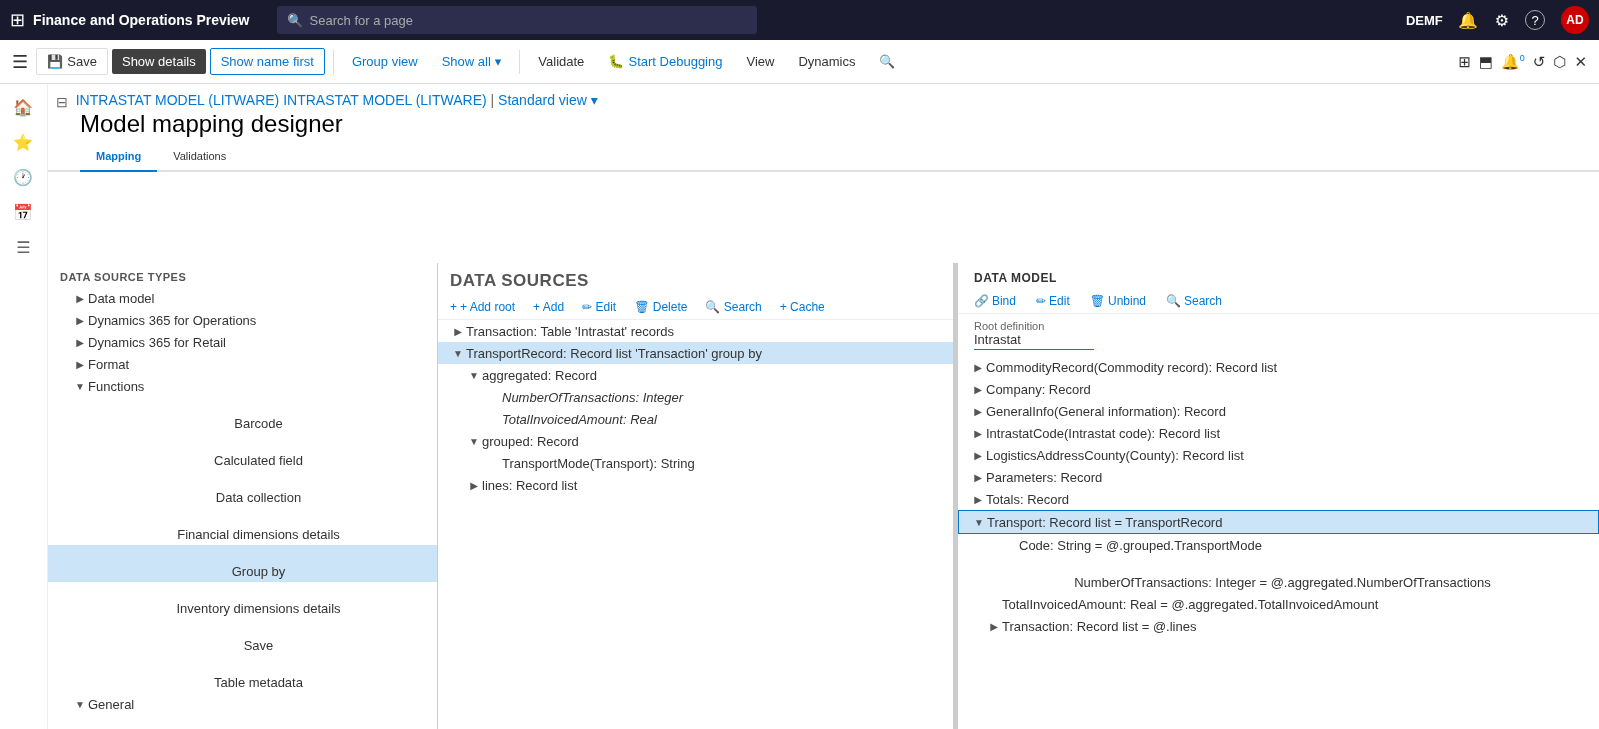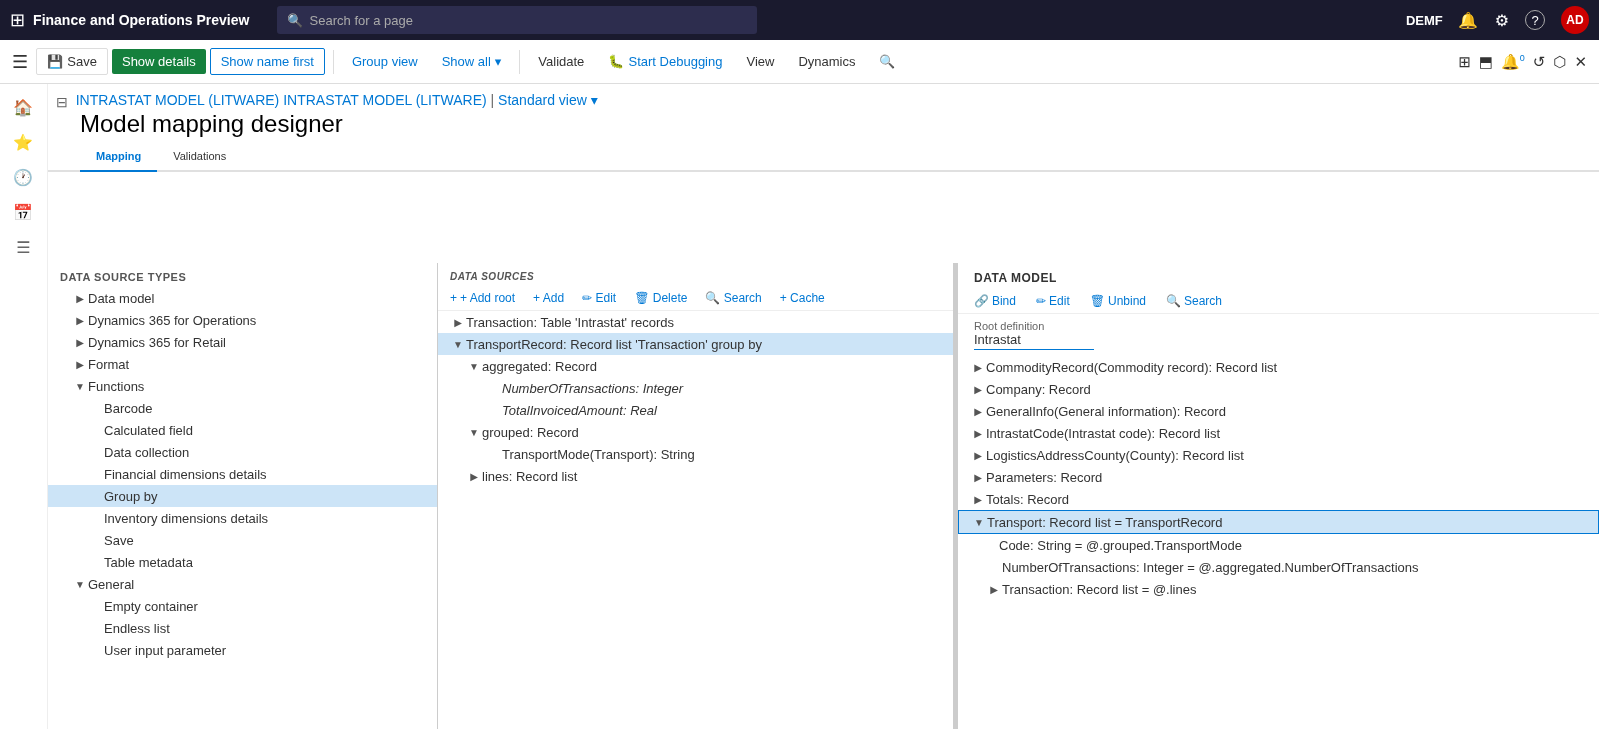--- a/index.html
+++ b/index.html
@@ -39,21 +39,21 @@
       padding: 0 12px;
       gap: 4px;
     }
     .cmd-btn {
       display: flex; align-items: center; gap: 4px;
       padding: 5px 10px;
       border: none; background: transparent; cursor: pointer;
       font-size: 13px; color: #333;
       border-radius: 2px;
     }
-    .cmd-btn.primary { background: #15803d; color: #fff; }
+    .cmd-btn.primary { background: #404040; color: #fff; }
     .cmd-sep { width: 1px; height: 24px; background: #ddd; margin: 0 4px; }
     .tab {
       padding: 8px 16px;
       cursor: pointer;
       font-size: 11px;
       color: #333;
       border-bottom: 2px solid transparent;
       margin-bottom: -2px;
     }
     .tab.active { border-bottom-color: #0078d4; color: #0078d4; font-weight: 600; }
@@ -68,21 +68,21 @@
     }
     .tree-item.selected { background: #cce4f7; }
     .expand-icon {
       width: 16px; height: 16px;
       display: inline-flex; align-items: center; justify-content: center;
       font-size: 10px;
       color: #555;
       flex-shrink: 0;
     }
     .indent-1 { padding-left: 24px; }
-    .indent-2 { padding-left: 40px; }
+    .indent-2 { padding-left: 40px; flex-direction: column; }
     .panel-toolbar-btn {
       display: flex; align-items: center; gap: 3px;
       padding: 3px 8px;
       border: none; background: transparent; cursor: pointer;
       font-size: 12px; color: #0078d4;
     }
     .right-toolbar-btn {
       display: flex; align-items: center; gap: 3px;
       padding: 3px 8px;
       border: none; background: transparent; cursor: pointer;
@@ -280,21 +280,21 @@
       </div>
 
       <div class="tree-item indent-2">
         <span class="expand-icon"></span>
         <span>User input parameter</span>
       </div>
     </div>
   </div>
 
   <div style="width:520px;border-right:1px solid #ccc;display:flex;flex-direction:column;overflow:hidden;position:relative;">
-    <div style="font-size:10px;font-weight:700;color:#555;padding:8px 12px 4px 12px;letter-spacing:0.5px;font-style:italic;">DATA SOURCES</div>
+    <div style="font-size:17px;font-weight:700;color:#555;padding:8px 12px 4px 12px;letter-spacing:0.5px;">DATA SOURCES</div>
 
     <div style="display:flex;align-items:center;padding:2px 4px;gap:2px;border-bottom:1px solid #eee;flex-shrink:0;">
       <button class="panel-toolbar-btn">
         <span>+</span>
         <span>+ Add root</span>
       </button>
       <button class="panel-toolbar-btn">
         <span>+ Add</span>
       </button>
       <button class="panel-toolbar-btn">
@@ -417,30 +417,34 @@
       <div class="tree-item" style="padding-left:12px;">
         <span class="expand-icon">▶</span>
         <span>Totals: Record</span>
       </div>
 
       <div class="tree-item" style="padding-left:12px;background:#cce4f7;border:1px solid #0078d4;">
         <span class="expand-icon">▼</span>
         <span>Transport: Record list = TransportRecord</span>
       </div>
 
-      <div class="tree-item" style="padding-left:25px;">
+      <div class="tree-item" style="padding-left:45px;">
         <span class="expand-icon"></span>
         <span>Code: String = @.grouped.TransportMode</span>
       </div>
 
+      <div class="tree-item" style="padding-left:16px;flex-direction:column;">
+        <span class="expand-icon"></span>
+        <span>NumberOfTransactions: Integer = @.aggregated.NumberOfTransactions</span>
+      </div>
+
       <div class="tree-item" style="padding-left:28px;">
         <span class="expand-icon"></span>
-        <span>NumberOfTransactions: Integer = @.aggregated.NumberOfTransactions</span>
-      </div>
-
+        <span>TotalInvoicedAmount: Real = @.aggregated.TotalInvoicedAmount</span>
+      </div>
 
       <div class="tree-item" style="padding-left:28px;">
         <span class="expand-icon">▶</span>
         <span>Transaction: Record list = @.lines</span>
       </div>
     </div>
   </div>
 </div>
 
 </body></html>

